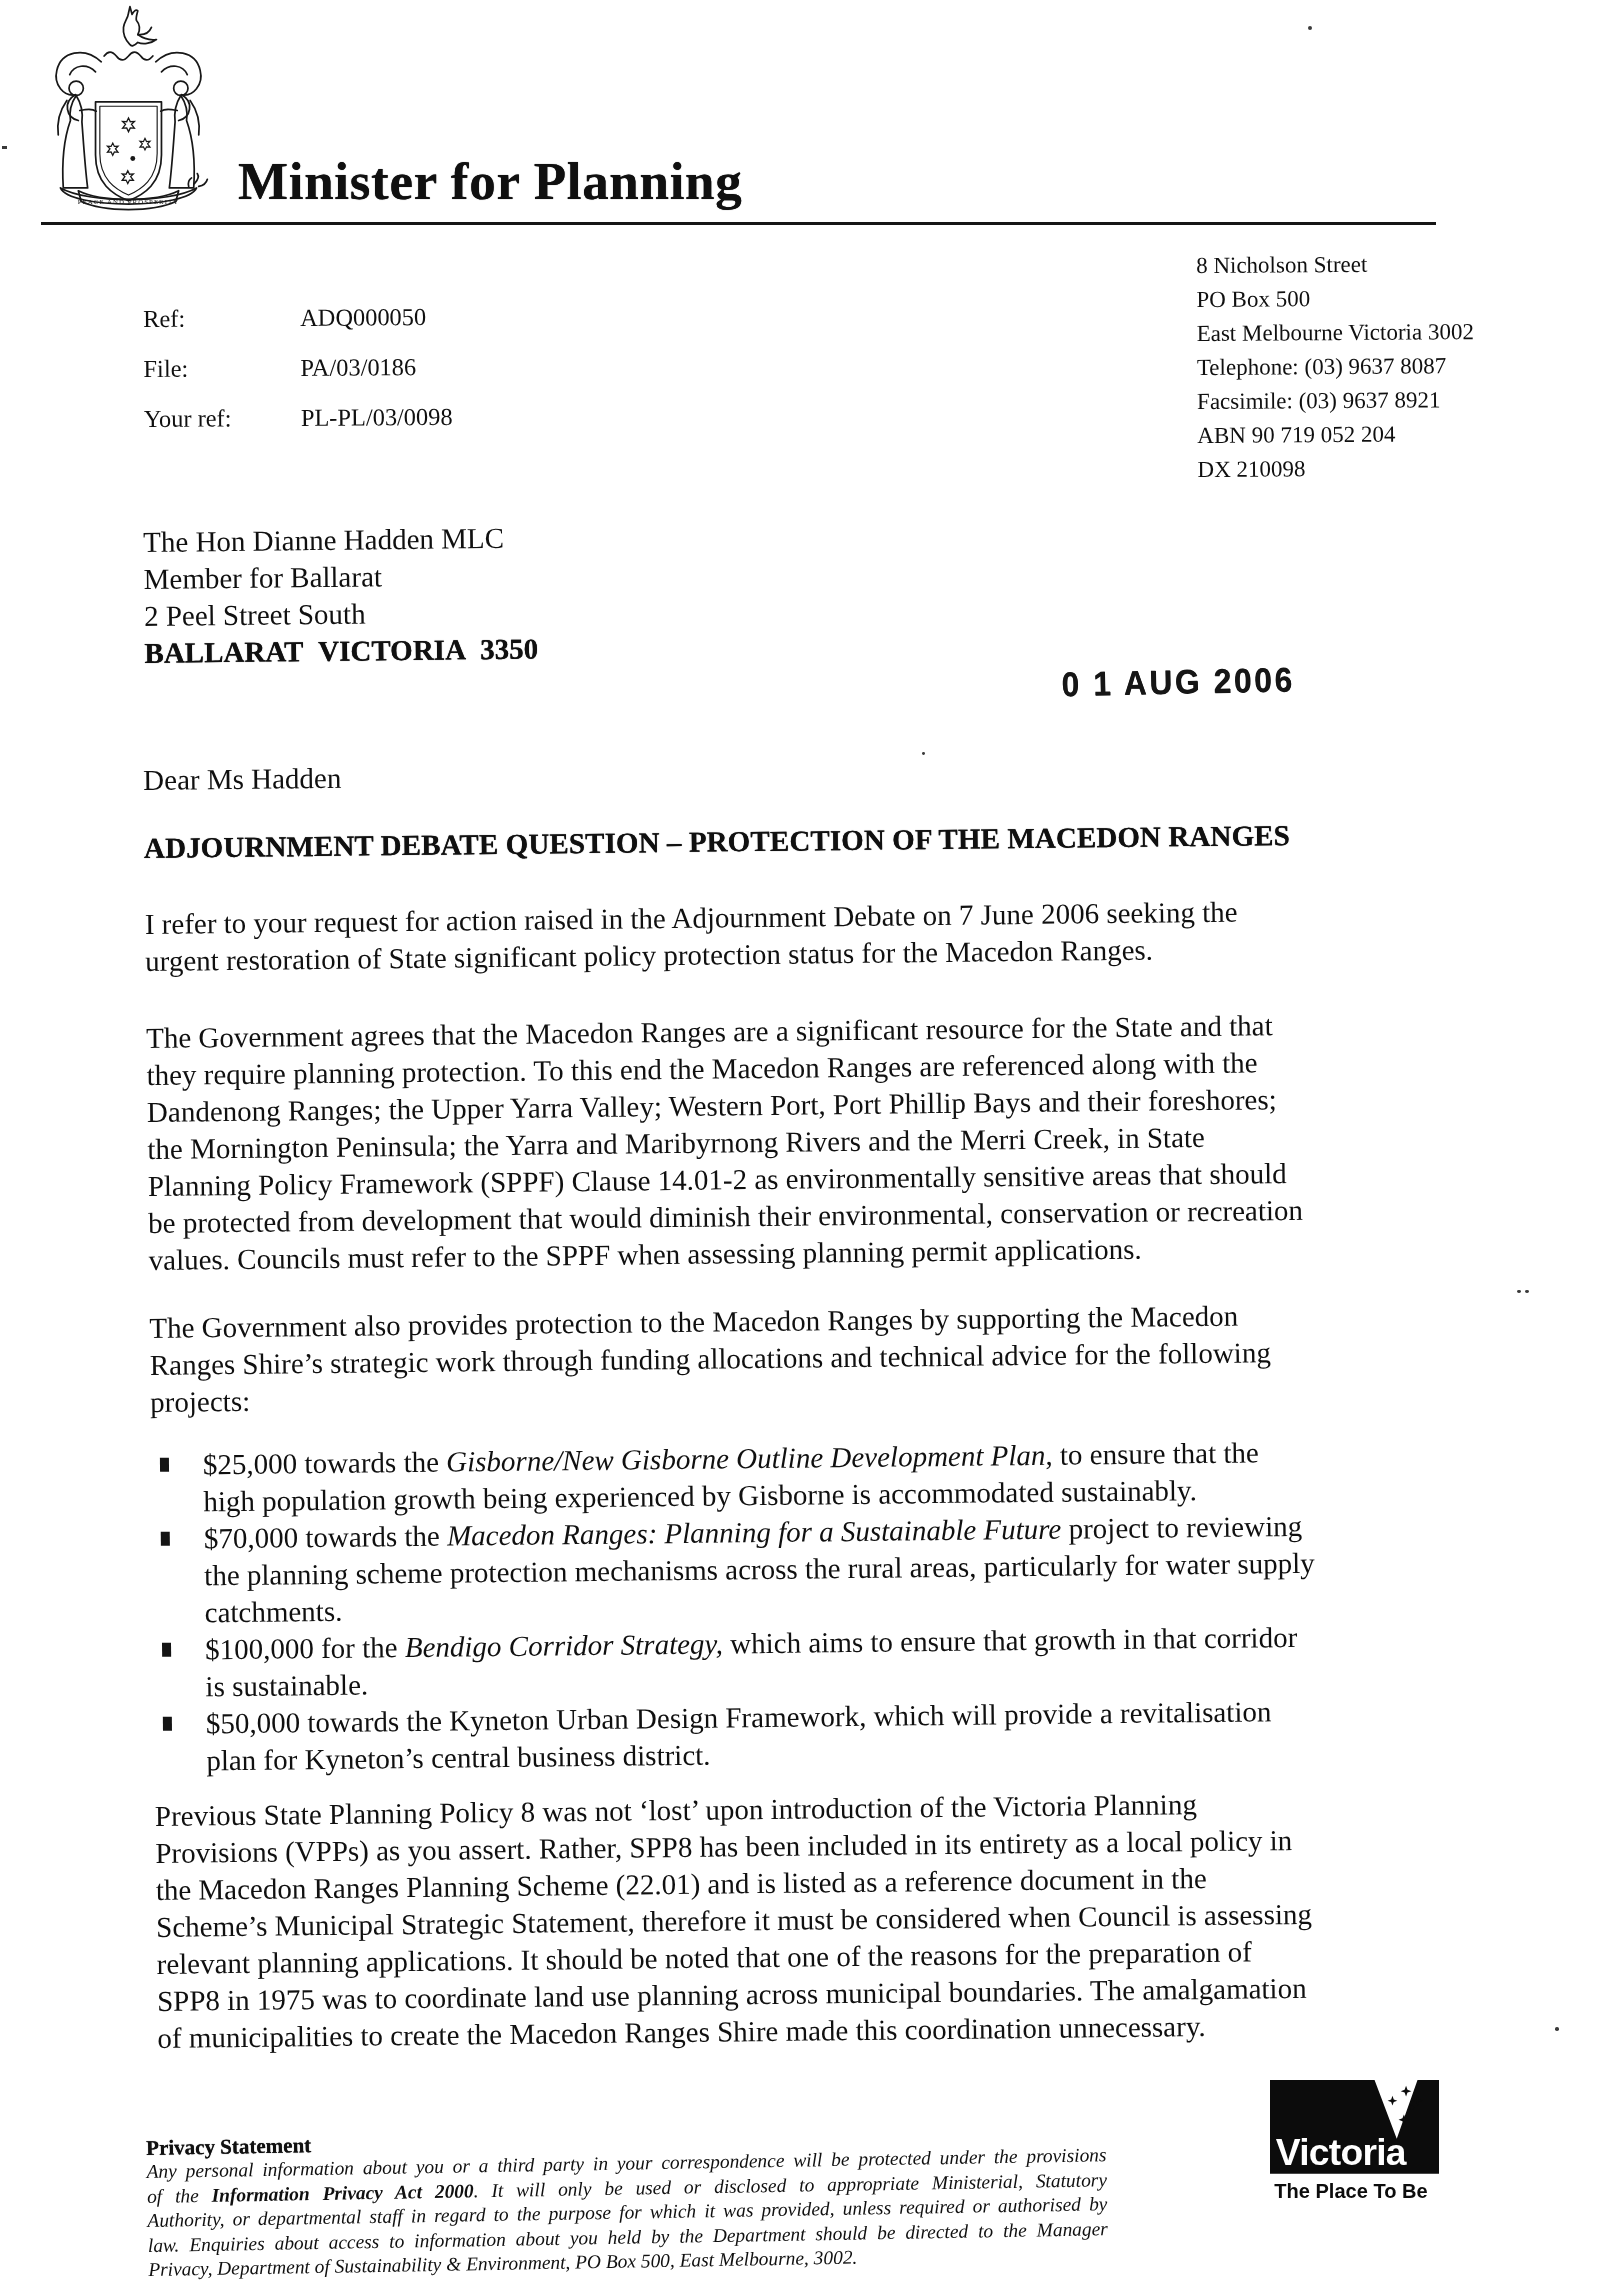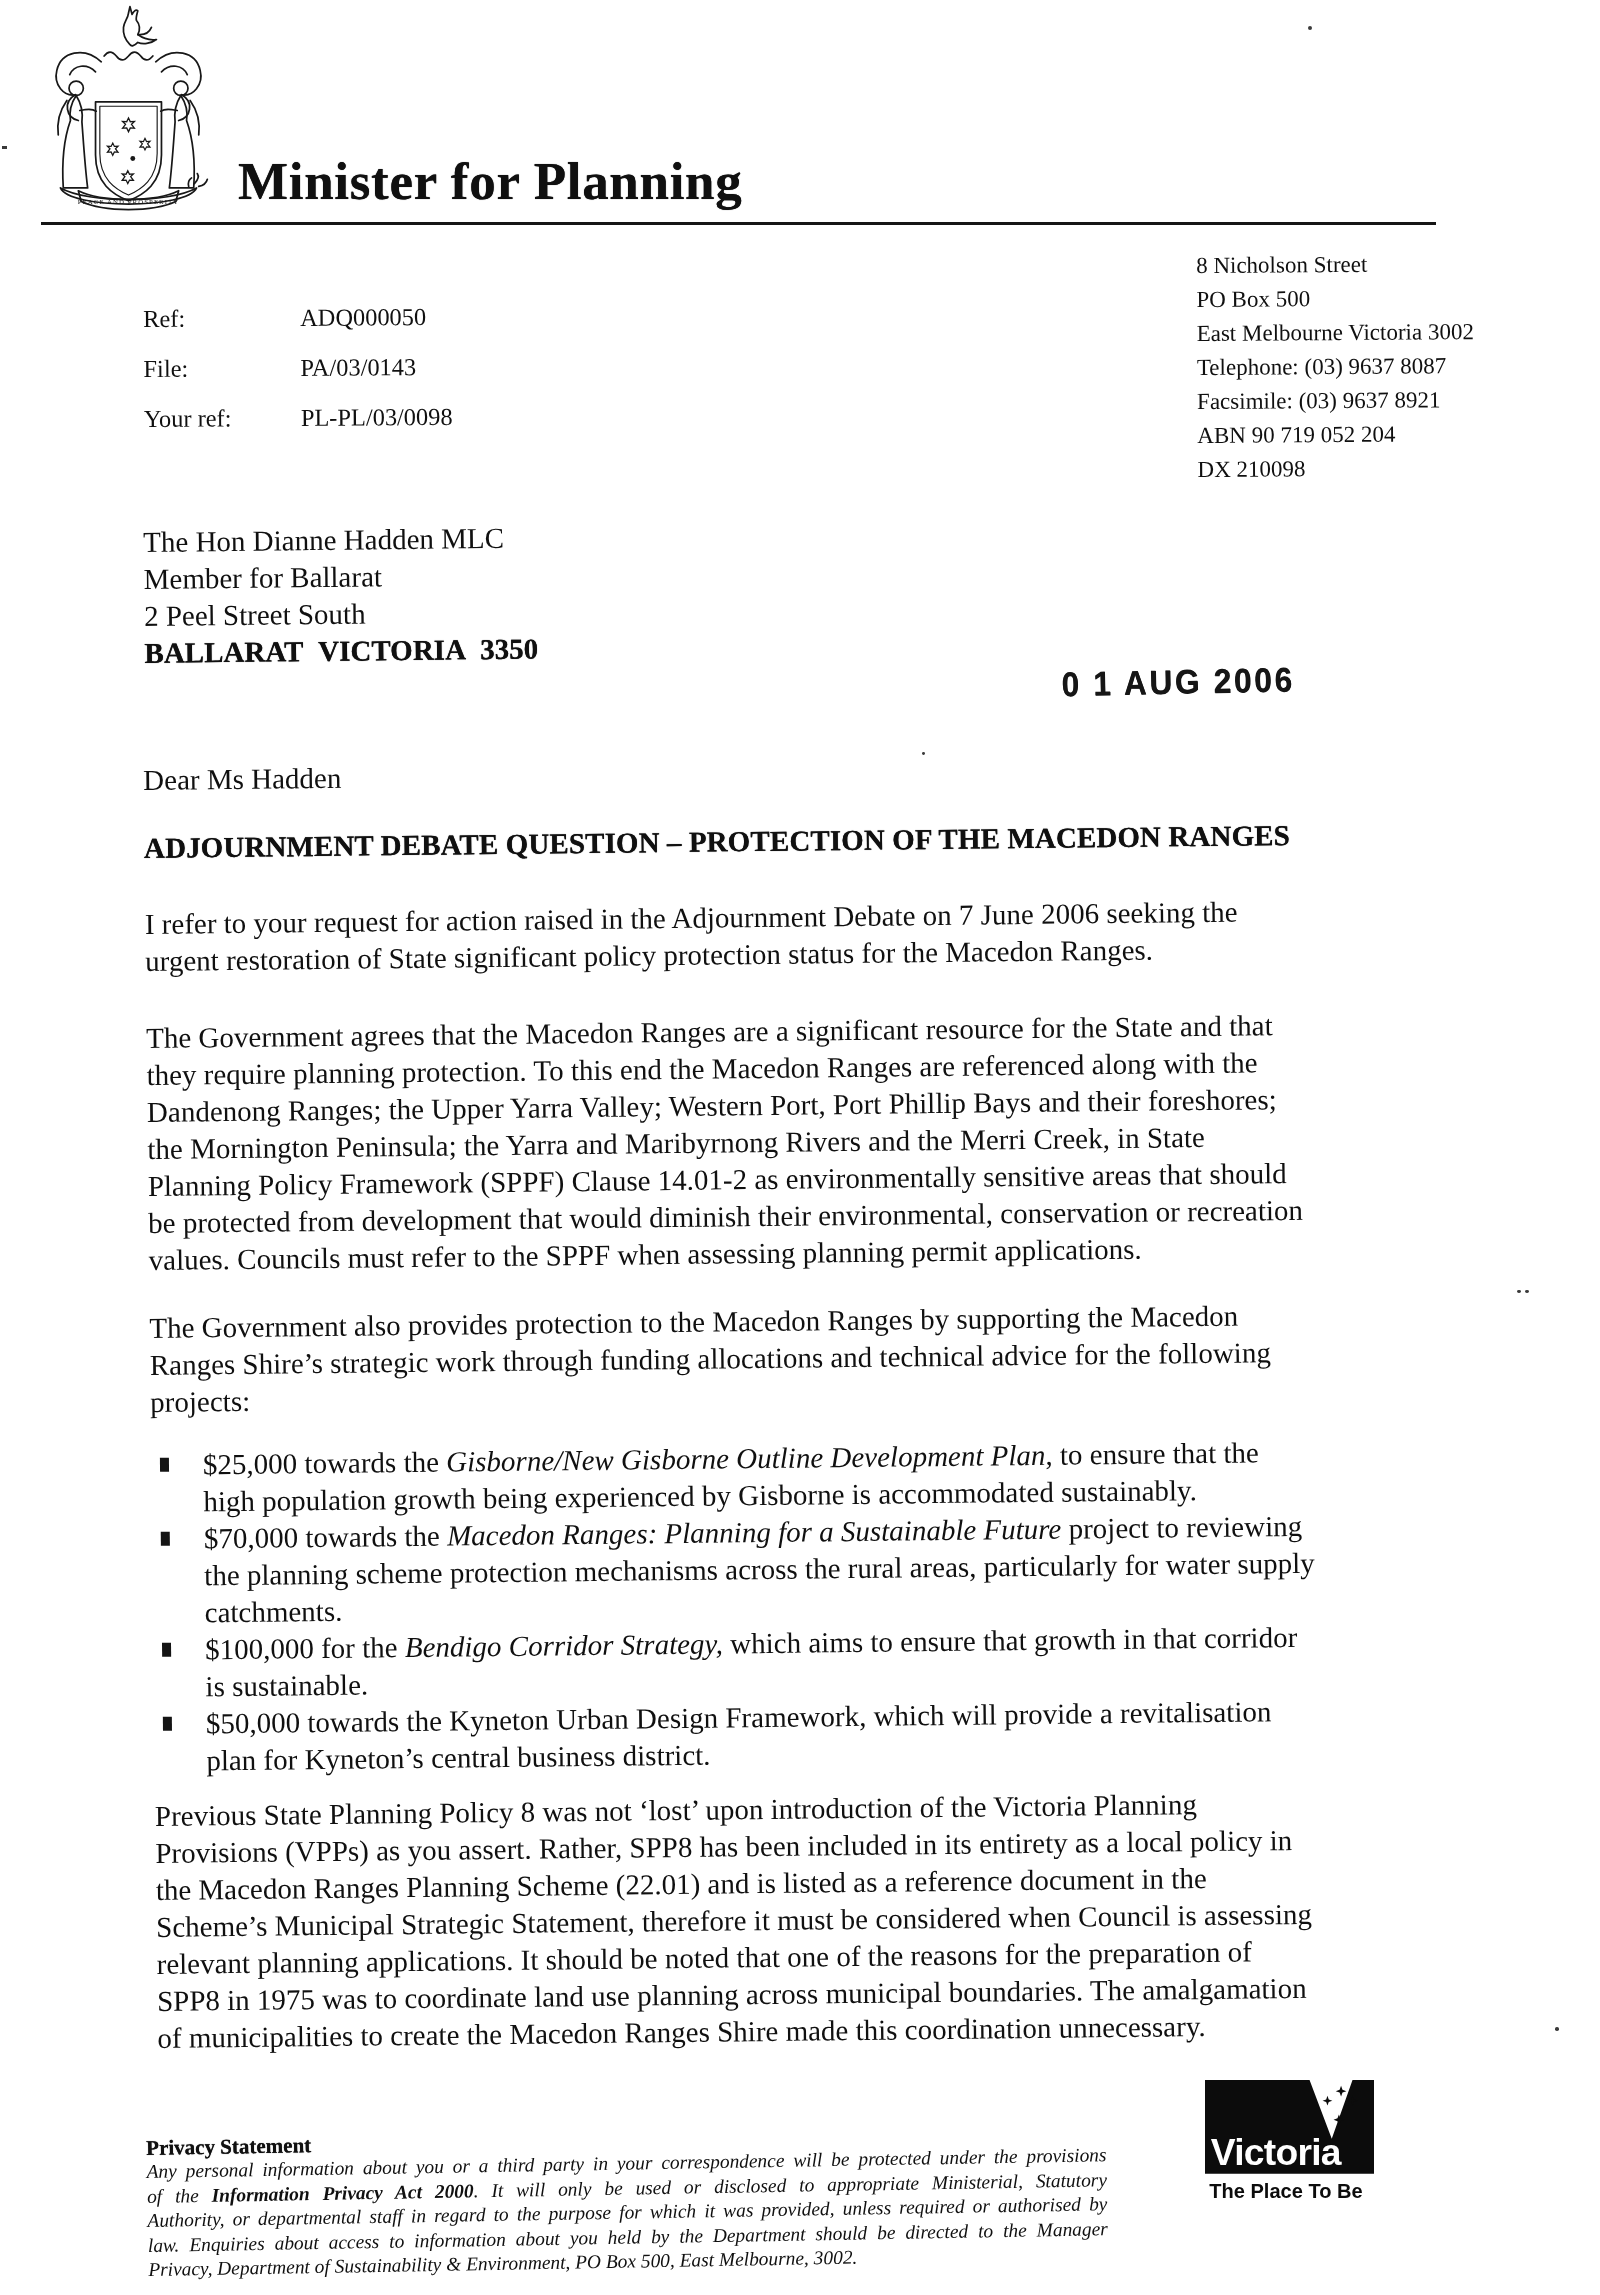--- a/index.html
+++ b/index.html
@@ -49,21 +49,21 @@
   .seg-i{font-style:italic;}
   .seg-b{font-weight:bold;}
 
   
   .privacy{left:146px;top:2136px;width:960px;}
   .privacy-head{font-size:21px;font-weight:bold;line-height:24.4px;text-shadow:0 0 0.7px #101010;}
   .privacy-line{font-size:19.4px;font-style:italic;line-height:24.4px;text-align:justify;text-align-last:justify;}
   .privacy-line.last{text-align-last:left;}
 
   
-  .vic-logo{left:1205px;top:2080px;width:152px;height:129px;}
+  .vic-logo{left:1270px;top:2080px;width:152px;height:129px;}
 
   
   .speck{position:absolute;background:#3a3a3a;border-radius:50%;}
 </style>
 </head>
 <body>
 
 <div class="abs arms">
   <svg viewBox="0 0 300 300" width="217" height="215">
     <defs>
@@ -112,21 +112,21 @@
 </div>
 
 <div class="abs masthead">Minister for Planning</div>
 <div class="abs rule"></div>
 
 <div class="abs refblock tilt-sm">
   <div class="refrow">
     <span class="reflabel">Ref:</span><span>ADQ000050</span>
   </div>
   <div class="refrow">
-    <span class="reflabel">File:</span><span>PA/03/0143</span>
+    <span class="reflabel">File:</span><span>PA/03/0186</span>
   </div>
   <div class="refrow">
     <span class="reflabel">Your ref:</span><span>PL-PL/03/0098</span>
   </div>
 </div>
 
 <div class="abs contact tilt-sm">8 Nicholson Street<br>PO Box 500<br>East Melbourne Victoria 3002<br>Telephone: (03) 9637 8087<br>Facsimile:  (03) 9637 8921<br>ABN 90 719 052 204<br>DX 210098</div>
 
 <div class="abs recipient tilt-md">
   <div>The Hon Dianne Hadden MLC<br>Member for Ballarat<br>2 Peel Street South</div>

